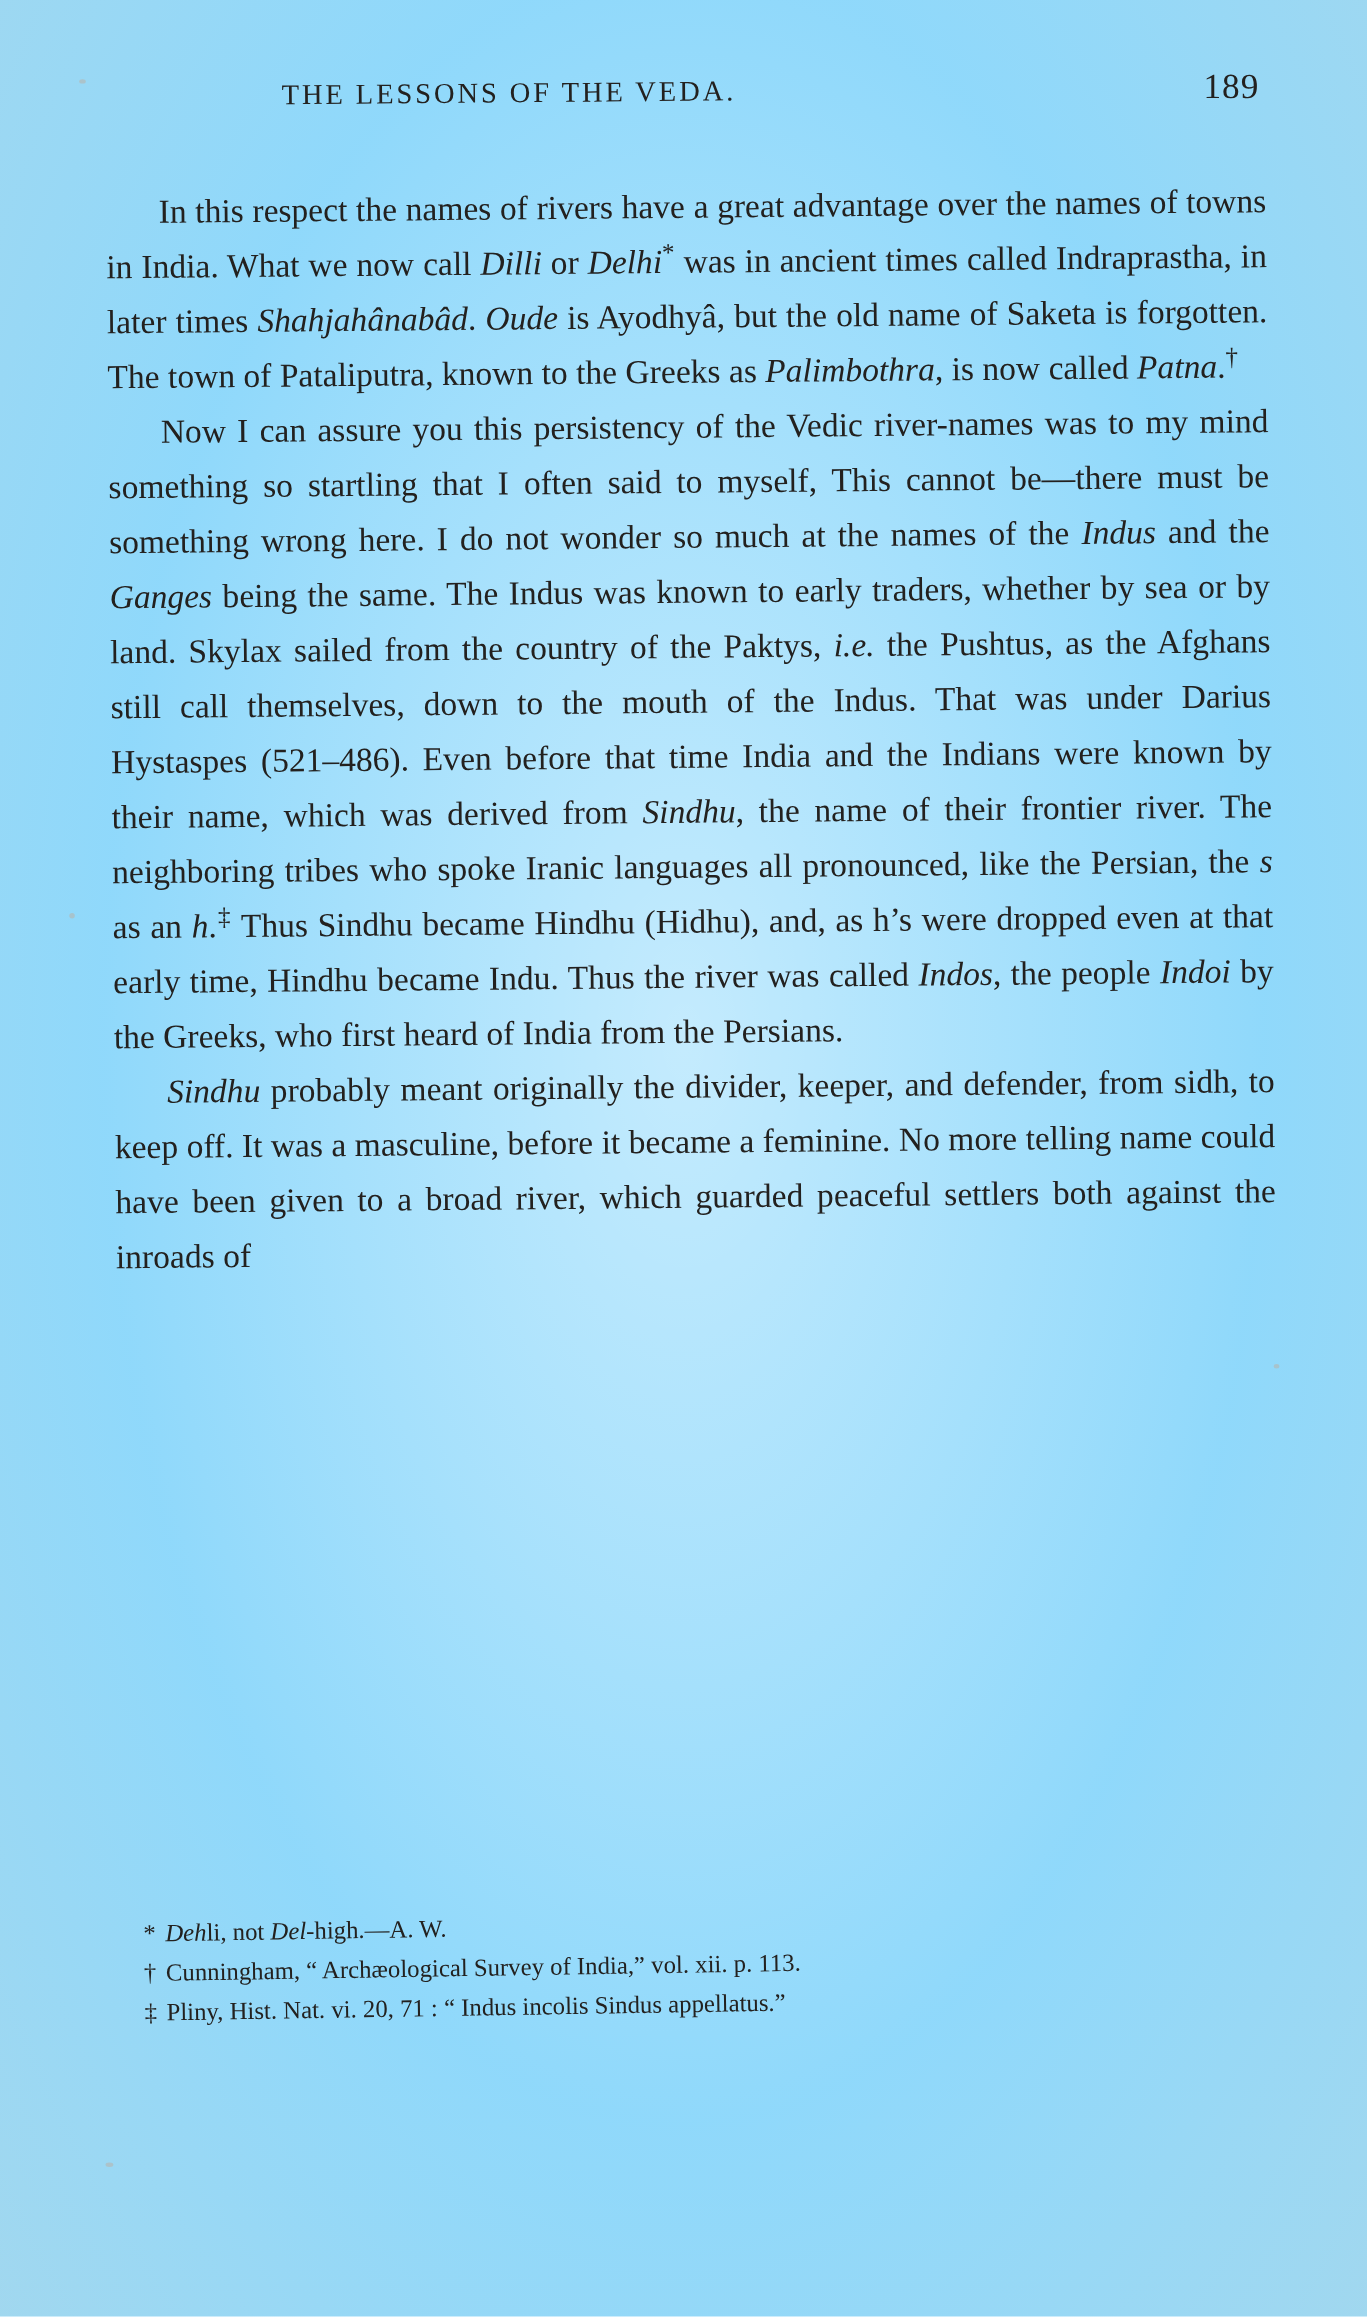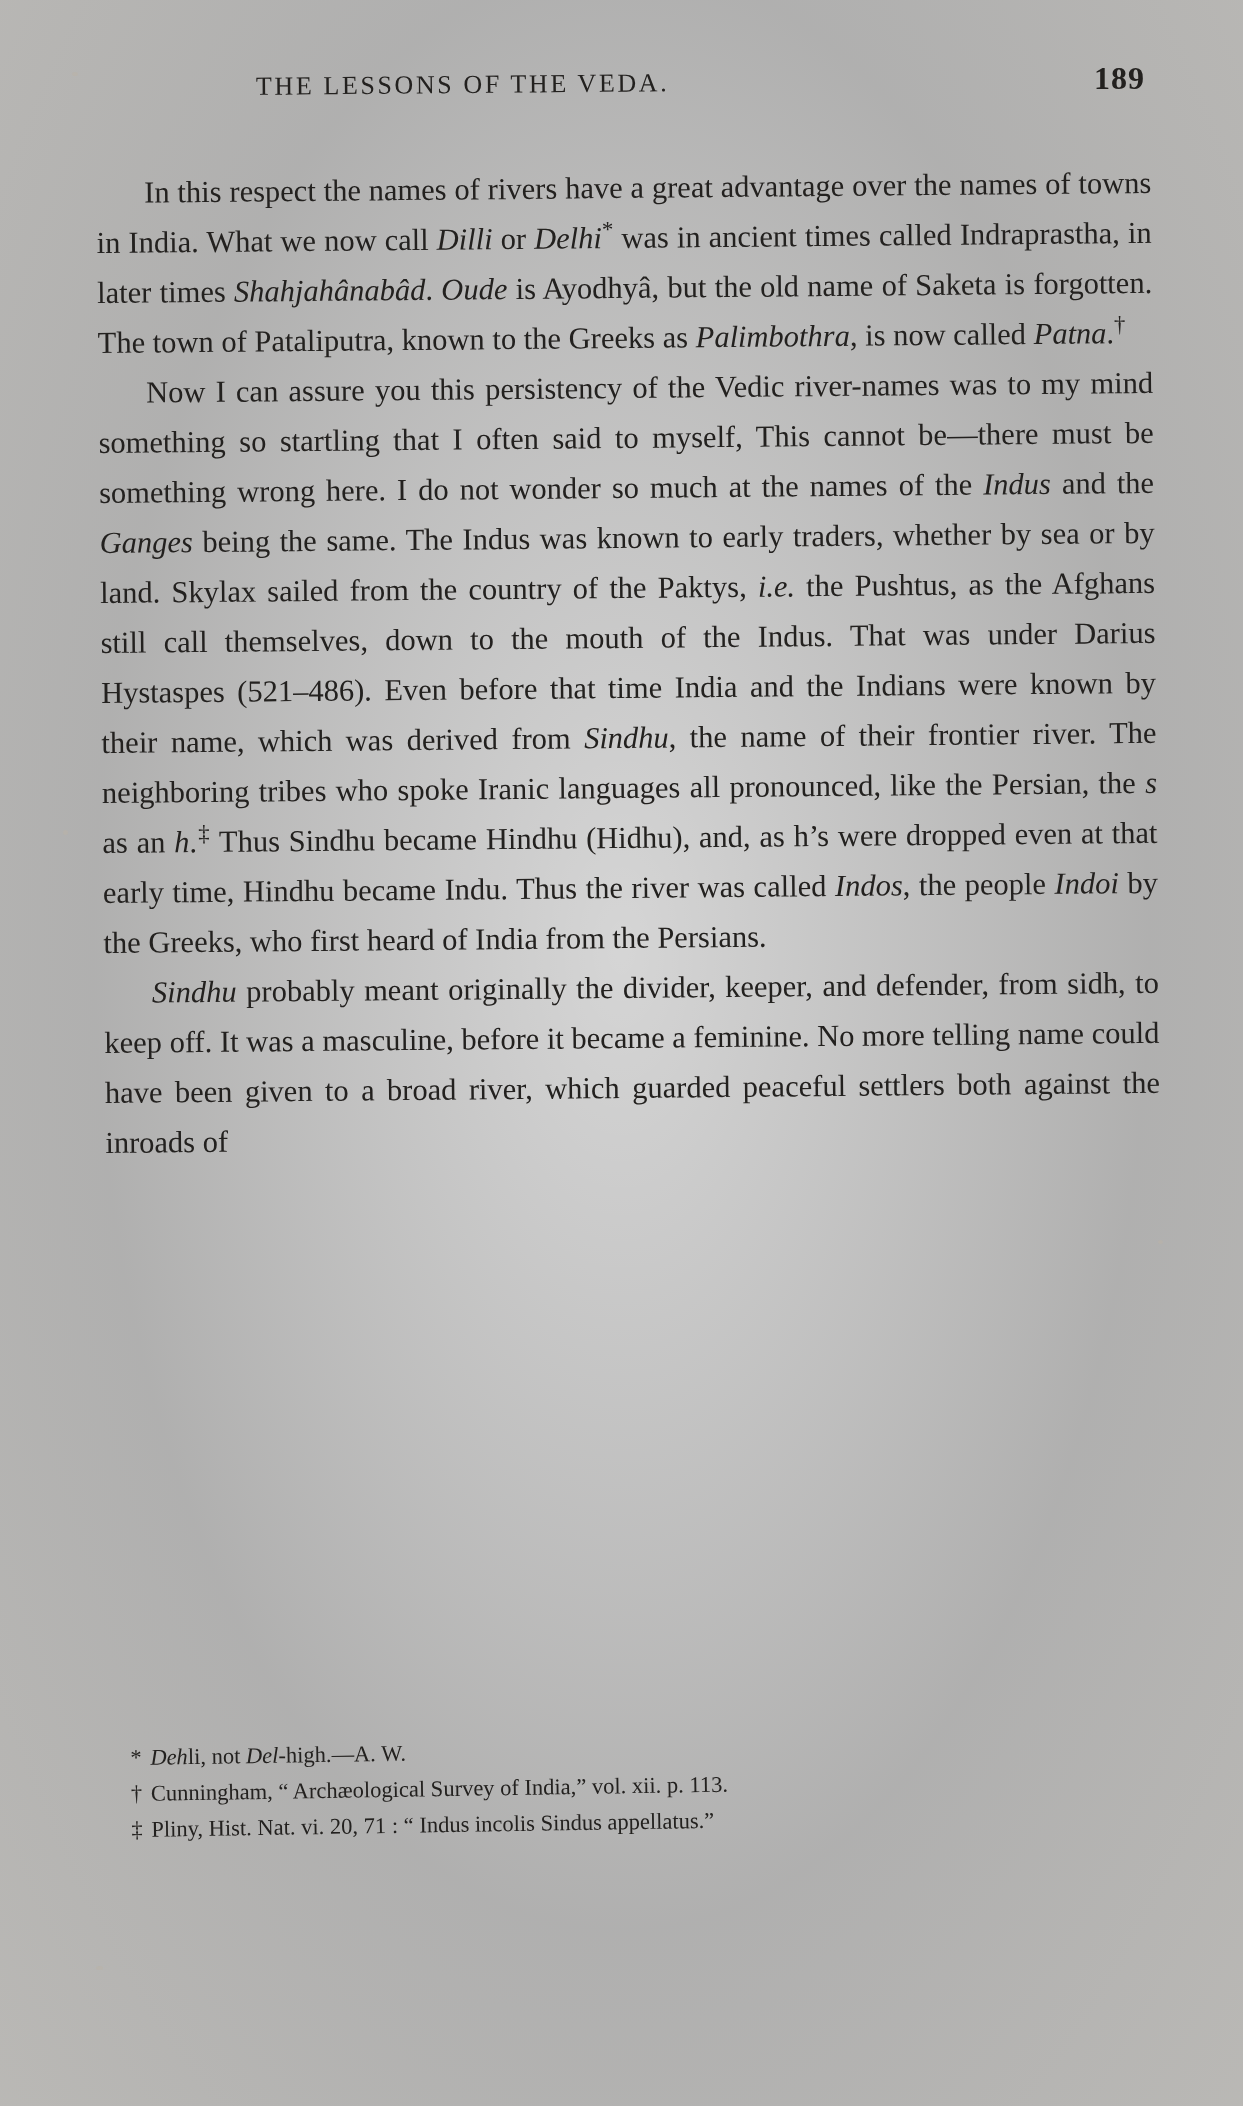--- a/index.html
+++ b/index.html
@@ -11,21 +11,21 @@
     width: 1243px;
     height: 2106px;
     font-family: "Liberation Serif", serif;
     color: #23211f;
     overflow: hidden;
   }
   .page {
     position: relative;
     width: 1243px;
     height: 2106px;
-    background: #a3a3a3;
+    background: #7dd3fc;
   }
   
   .page::before {
     content: "";
     position: absolute;
     inset: 0;
     background:
       radial-gradient(ellipse at 50% 45%, rgba(255,255,255,0.55) 0%, rgba(250,248,244,0.15) 60%, rgba(228,224,215,0.35) 100%);
     pointer-events: none;
   }
@@ -49,21 +49,21 @@
     text-transform: uppercase;
     font-weight: 500;
     white-space: nowrap;
     transform: rotate(-0.5deg);
   }
   .page-number {
     position: absolute;
     right: 6px;
     top: 0px;
     font-size: 32px;
-    font-weight: 700;
+    font-weight: 400;
     letter-spacing: 1px;
   }
   .body-text {
     margin-top: 48px;
     font-size: 30.5px;
     line-height: 50px;
     text-align: justify;
     text-justify: inter-word;
     transform: rotate(-0.55deg);
     transform-origin: left top;

